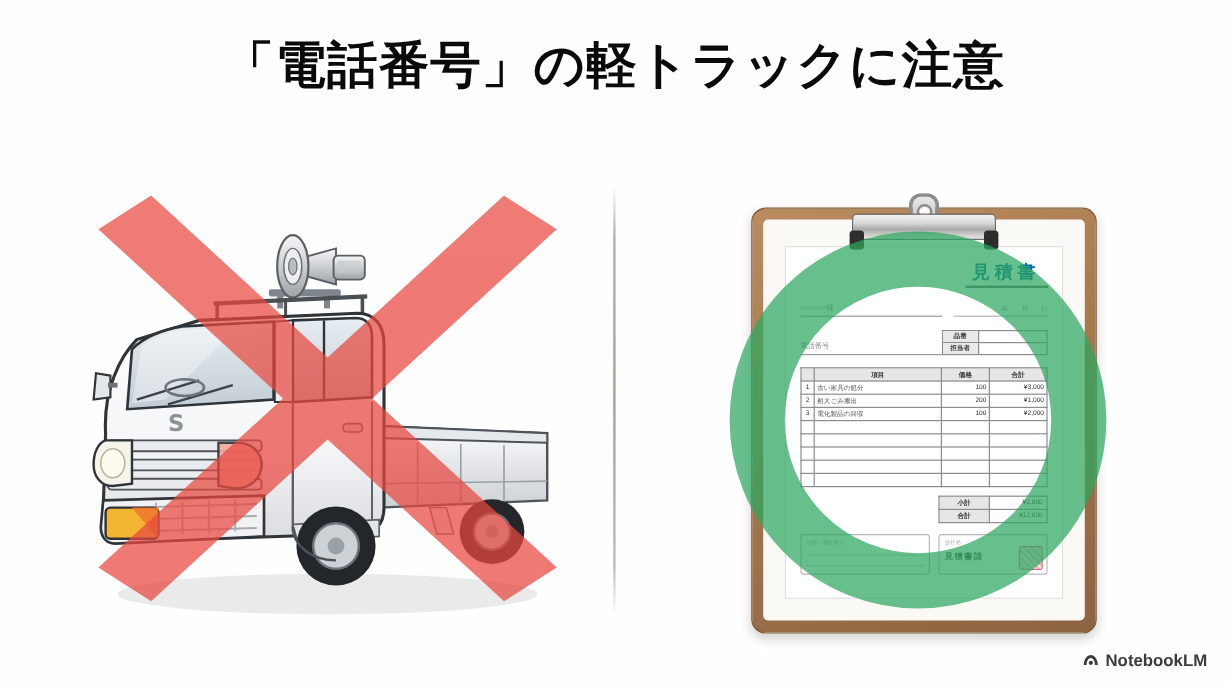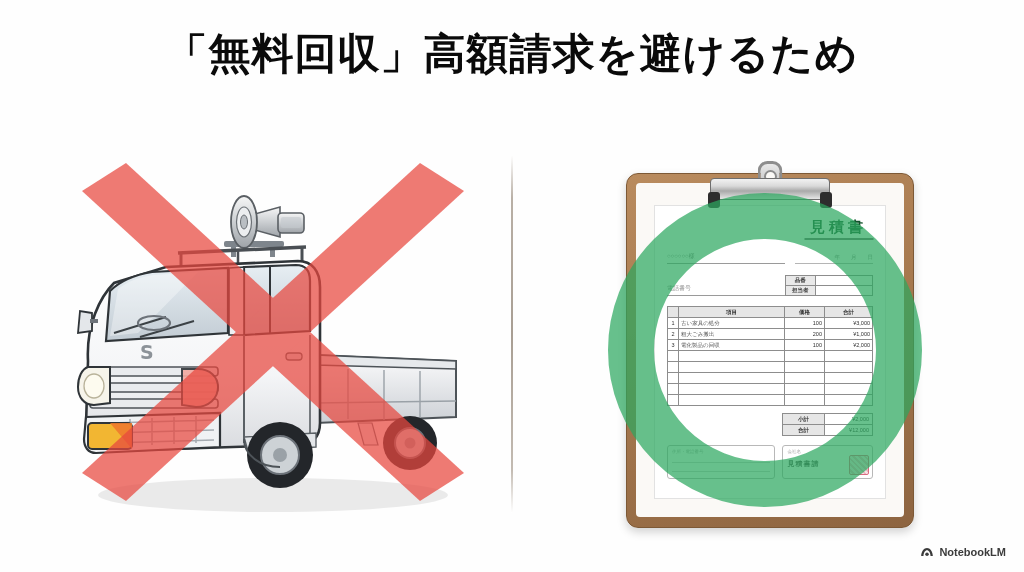--- a/index.html
+++ b/index.html
@@ -86,21 +86,21 @@
 
   
   .paper {
     position:absolute; left:18px; top:22px; right:18px; bottom:18px;
     background:#ffffff;
     border:1px solid #e2e2e2;
     padding:10px 12px 8px 12px;
     overflow:hidden;
   }
   .doc-title {
-    text-align:right; font-size:15px; font-weight:bold; color:#14532d;
+    text-align:right; font-size:15px; font-weight:bold; color:#0369a1;
     letter-spacing:4px;
     border-bottom:2px solid #6c6c6c;
     display:inline-block; left:50%; position:relative; transform:translateX(-50%);
     padding:0 6px 1px 6px; margin-top:2px;
     font-family:"DejaVu Sans","Liberation Sans",sans-serif;
   }
   .field-row { display:flex; justify-content:space-between; align-items:flex-end; margin-top:12px; }
   .field-to { font-size:6px; color:#6b6b6b; border-bottom:1px solid #9a9a9a; width:118px; padding-bottom:2px; }
   .field-date { font-size:5.5px; color:#8a8a8a; border-bottom:1px solid #b5b5b5; width:78px; text-align:right; padding-bottom:2px; }
   .field-row2 { display:flex; justify-content:space-between; align-items:flex-end; margin-top:11px; }
@@ -150,30 +150,30 @@
     width:314px; height:314px; border-radius:50%;
     border:46px solid rgba(45,168,95,.72);
     box-sizing:border-box;
     pointer-events:none; z-index:9;
   }
 
   
   .watermark {
     position:absolute; right:18px; bottom:14px;
     display:flex; align-items:center; gap:5px;
-    font-size:11px; color:#3b3b3b; font-weight:600;
+    font-size:14px; color:#3b3b3b; font-weight:600;
   }
   .wm-icon { width:14px; height:12px; display:block; }
 </style>
 </head>
 <body>
 
 <div class="slide">
 
-  <div class="title">「無料回収」高額請求を避けるため</div>
+  <div class="title">「電話番号」の軽トラックに注意</div>
 
   <div class="divider"></div>
 
   <div class="left-panel">
     <div class="truck-stage">
 
       <svg class="truck-svg" viewBox="0 0 450 370">
         <defs>
           <linearGradient id="body" x1="0" y1="0" x2="0" y2="1">
             <stop offset="0%" stop-color="#ffffff"></stop>

